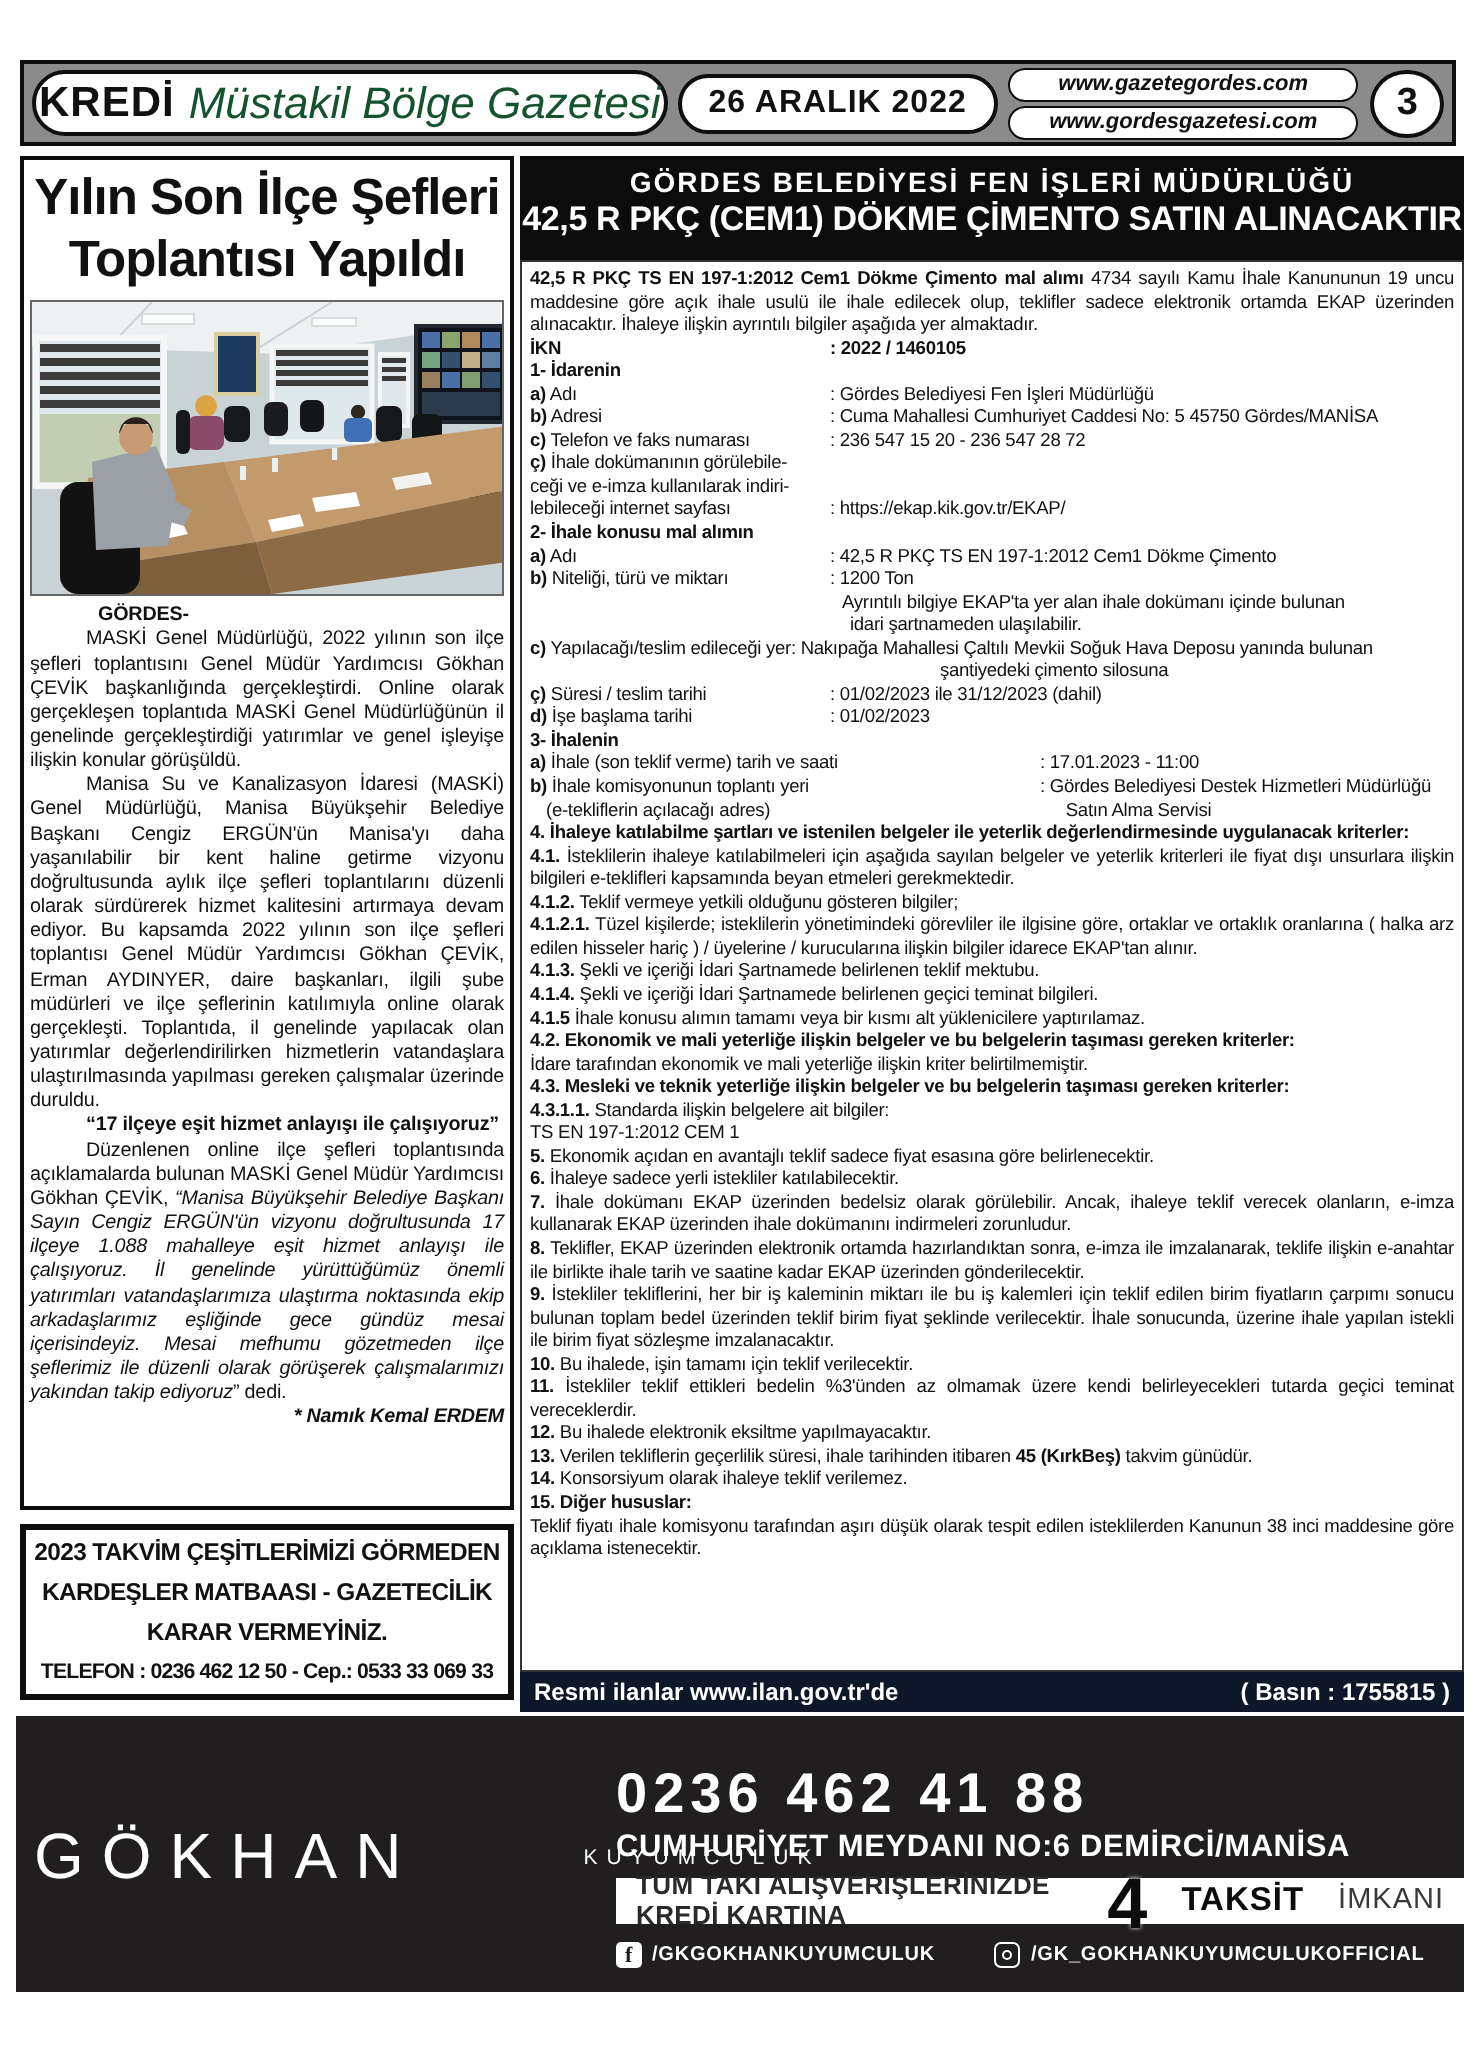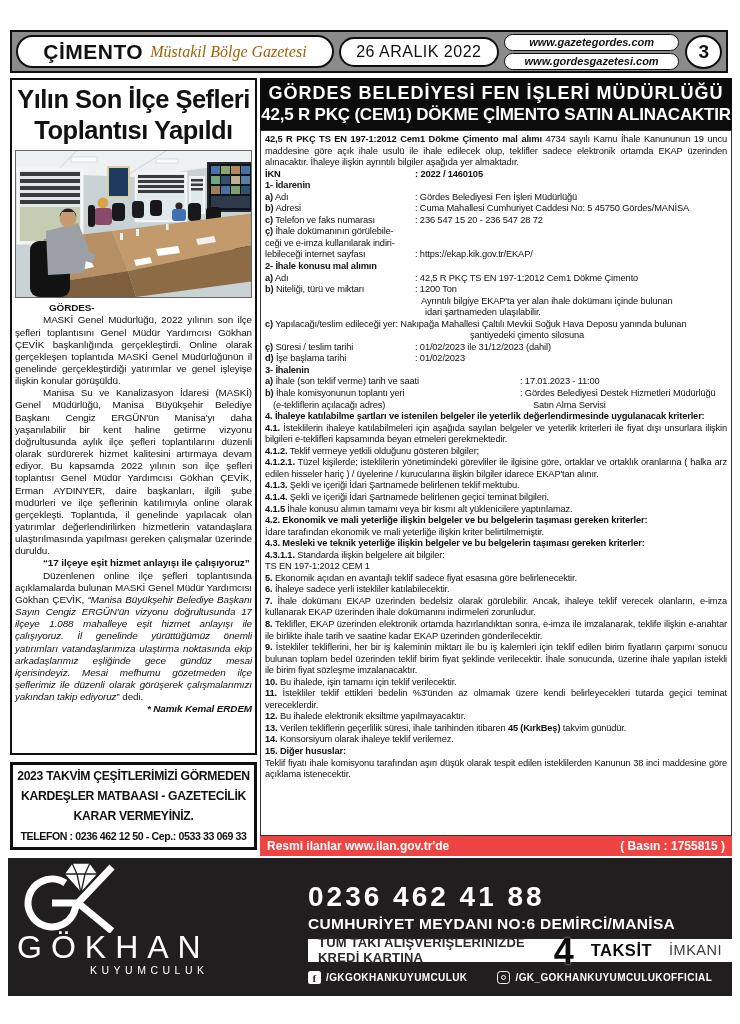--- a/index.html
+++ b/index.html
@@ -4,22 +4,22 @@
 <style>
   html,body{margin:0;padding:0;}
   body{width:740px;height:1024px;background:#fff;font-family:"Liberation Sans",sans-serif;color:#111;}
   .page{position:relative;width:740px;height:1024px;background:#fff;overflow:hidden;}
 
   
   .masthead{position:absolute;left:10px;top:30px;width:718px;height:43px;background:#8b8b8b;border:2.5px solid #0f0f0f;box-sizing:border-box;display:flex;align-items:center;gap:5px;padding:0 4px;}
   .pill{background:#fff;border:2.2px solid #0f0f0f;border-radius:20px;display:flex;align-items:center;justify-content:center;box-sizing:border-box;}
   .brand-pill{width:322px;height:33px;gap:7px;}
   .brand{font-weight:bold;font-size:21px;letter-spacing:0.5px;}
-  .subtitle{font-style:italic;font-size:16px;color:#a16207;font-family:Liberation Serif, serif;}
-  .date-pill{width:162px;height:30px;font-weight:normal;font-size:16px;letter-spacing:0.5px;justify-content:center;}
+  .subtitle{font-style:italic;font-size:22px;color:#14532d;}
+  .date-pill{width:162px;height:30px;font-weight:bold;font-size:16px;letter-spacing:0.5px;justify-content:center;}
   .site-stack{display:flex;flex-direction:column;gap:2px;width:178px;}
   .site-pill{height:17px;font-weight:bold;font-style:italic;font-size:11px;border-width:1.8px;}
   .page-badge{width:37px;height:34px;background:#fff;border:2.2px solid #0f0f0f;border-radius:50%;display:flex;align-items:center;justify-content:center;font-weight:bold;font-size:19px;box-sizing:border-box;margin-left:1px;}
 
   
   .article-box{position:absolute;left:10px;top:78px;width:247px;height:677px;border:2.5px solid #0f0f0f;box-sizing:border-box;padding:3px;overflow:hidden;}
   .article-title{margin:1px 0 5px;font-size:25.5px;line-height:1.2;font-weight:bold;text-align:center;letter-spacing:-0.5px;}
   .photo{height:146px;border:1px solid #666;overflow:hidden;}
   .photo svg{display:block;}
   .article-body{margin-top:4px;font-size:9.9px;line-height:12.15px;text-align:justify;letter-spacing:-0.1px;}
@@ -31,35 +31,35 @@
   .apara .b{font-weight:bold;}
   .apara .i{font-style:italic;}
 
   
   .print-ad{position:absolute;left:10px;top:762px;width:247px;height:88px;border:3px solid #0f0f0f;box-sizing:border-box;display:flex;flex-direction:column;justify-content:center;text-align:center;font-weight:bold;}
   .adline{font-size:12.2px;line-height:20px;letter-spacing:-0.3px;}
   .adline3{font-size:10.6px;letter-spacing:-0.4px;text-align:center;}
 
   
   .tender-header{position:absolute;left:260px;top:78px;width:472px;height:52px;background:#0c0c0c;color:#fff;text-align:center;box-sizing:border-box;padding-top:5px;}
-  .th1{font-weight:bold;font-size:18px;letter-spacing:1px;}
+  .th1{font-weight:bold;font-size:14px;letter-spacing:1px;}
   .th2{font-weight:bold;font-size:17px;letter-spacing:-0.2px;margin-top:1px;}
   .tender-body{position:absolute;left:260px;top:130px;width:472px;height:706px;border:1.5px solid #333;box-sizing:border-box;padding:3px 4px;font-size:9.3px;line-height:11.55px;letter-spacing:-0.15px;overflow:hidden;}
   .tl{margin:0;}
   .tl.p{text-align:justify;}
   .tl.pb{font-weight:bold;}
   .tl b{font-weight:bold;}
   .tl.kv{display:flex;}
   .kv .lab{flex:0 0 auto;white-space:pre-wrap;}
   .kv .val{white-space:pre-wrap;}
-  .tender-footer{position:absolute;left:260px;top:836px;width:472px;height:20px;background:#ef4444;color:#fff;display:flex;justify-content:space-between;align-items:center;box-sizing:border-box;padding:0 7px;font-weight:bold;font-size:12px;}
+  .tender-footer{position:absolute;left:260px;top:836px;width:472px;height:20px;background:#0f172a;color:#fff;display:flex;justify-content:space-between;align-items:center;box-sizing:border-box;padding:0 7px;font-weight:bold;font-size:12px;}
 
   
   .jewelry{position:absolute;left:8px;top:858px;width:724px;height:138px;background:#211e1f;display:flex;overflow:hidden;}
-  .logo-block{width:300px;display:flex;flex-direction:column;align-items:flex-start;padding-top:3px;box-sizing:border-box;}
+  .logo-block{width:300px;display:flex;align-items:center;padding-top:3px;box-sizing:border-box;}
   .gk-name{color:#fff;font-size:32px;letter-spacing:9px;padding-left:9px;line-height:1;margin-top:-2px;}
   .gk-sub{color:#fff;font-size:10.5px;letter-spacing:4.5px;padding-left:4px;margin-top:1px;margin-left:78px;}
   .promo-block{flex:1;display:flex;flex-direction:column;align-items:flex-start;padding-top:25px;box-sizing:border-box;}
   .phone{color:#fff;font-weight:bold;font-size:28px;letter-spacing:3px;line-height:1;}
   .address{color:#fff;font-weight:bold;font-size:15.5px;letter-spacing:0.3px;margin-top:5px;line-height:1;}
   .strip{margin-top:7px;background:#fff;height:23px;display:flex;align-items:center;justify-content:center;gap:17px;padding:0 10px;}
   .strip .pre{font-size:13px;font-weight:bold;color:#2a2a2a;letter-spacing:0.2px;}
   .strip .four{font-size:36px;font-weight:bold;color:#0c0c0c;line-height:0.5;position:relative;top:2px;text-shadow:0 0 2px #fff;}
   .strip .taksit{font-size:16.5px;font-weight:bold;color:#0c0c0c;letter-spacing:0.5px;}
   .strip .imkani{font-size:14.5px;color:#3a3a3a;letter-spacing:0.5px;}
@@ -70,21 +70,21 @@
   .ig-icon{width:13px;height:13px;border:1.6px solid #fff;border-radius:3.5px;display:inline-flex;align-items:center;justify-content:center;box-sizing:border-box;}
   .ig-circle{width:5px;height:5px;border:1.4px solid #fff;border-radius:50%;box-sizing:border-box;display:inline-block;}
 </style>
 </head>
 <body>
 
 <div class="page">
 
   <div class="masthead">
     <div class="pill brand-pill">
-      <span class="brand">ÇİMENTO</span>
+      <span class="brand">KREDİ</span>
       <span class="subtitle">Müstakil Bölge Gazetesi</span>
     </div>
     <div class="pill date-pill">
       <span>26 ARALIK 2022</span>
     </div>
     <div class="site-stack">
       <div class="pill site-pill">
         <span>www.gazetegordes.com</span>
       </div>
       <div class="pill site-pill">

